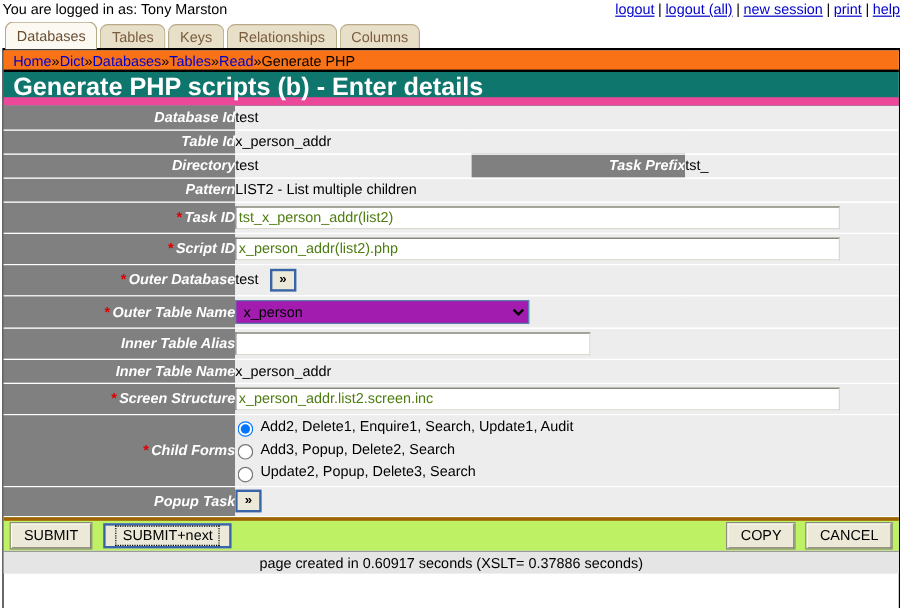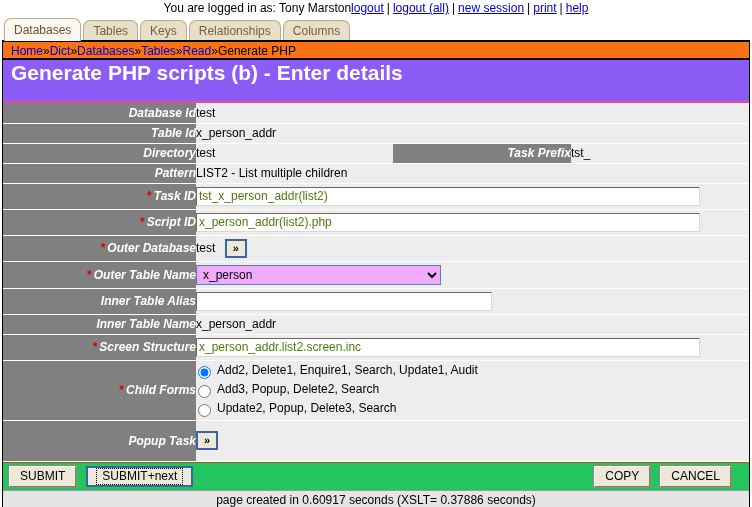--- a/index.html
+++ b/index.html
@@ -12,21 +12,21 @@
     color: #000000;
     overflow: hidden;
   }
   #page { width: 752px; height: 507px; position: relative; }
 
   
   .topbar {
     height: 16px;
     display: flex;
     align-items: center;
-    justify-content: center;
+    justify-content: space-between;
     padding: 0 2px 0 2px;
     font-size: 12px;
   }
   .topbar .who { color: #000; white-space: nowrap; }
   .toplinks { white-space: nowrap; }
   .toplinks a {
     color: #0000cc;
     text-decoration: underline;
     font-size: 12px;
   }
@@ -81,29 +81,29 @@
     padding-left: 8px;
     font-size: 12px;
     color: #000;
     background: #f97316;
     border-bottom: 2px solid #000;
   }
   .crumbs a { color: #0000cc; text-decoration: none; }
   .crumbs .chev { color: #000; }
 
   .titlebar {
-    background: #8b5cf6;
+    background: #0f766e;
     color: #ffffff;
     font-size: 21px;
     font-weight: bold;
     line-height: 26px;
-    height: 43px;
+    height: 28px;
     padding-left: 8px;
     letter-spacing: 0px;
-    border-bottom: 2px solid #ec4899;
+    border-bottom: 7px solid #ec4899;
   }
 
   
   table.form {
     border-collapse: collapse;
     width: 746px;
     table-layout: fixed;
   }
   table.form td {
     padding: 0;
@@ -143,21 +143,21 @@
     background: #ffffff;
     color: #4d7c0f;
     margin: 0;
     vertical-align: middle;
   }
   select.sel {
     font-family: "Liberation Sans", sans-serif;
     font-size: 12px;
     height: 20px;
     border: 1px solid #5b7fae;
-    background: #f0abfc;
+    background: #a21caf;
     color: #000;
     padding: 0 2px;
     margin: 0;
     vertical-align: middle;
   }
   button.gg {
     font-family: "Liberation Sans", sans-serif;
     font-size: 11px;
     font-weight: bold;
     line-height: 11px;
@@ -173,26 +173,26 @@
   .radiorow {
     display: flex;
     height: 19px;
     white-space: nowrap;
   }
   .radiorow input { margin: 0 6px 0 2px; vertical-align: middle; }
   .radiolabel { font-size: 12px; color: #000; }
 
   
   .btnbar {
-    background: #22c55e;
+    background: #bef264;
     height: 28px;
     display: flex;
     align-items: center;
     padding: 0 6px;
-    border-top: 1px solid #a16207;
+    border-top: 3px solid #a16207;
   }
   .btn {
     font-family: "Liberation Sans", sans-serif;
     font-size: 12px;
     height: 21px;
     padding: 0 10px;
     background: #ece9d8;
     border: 1px solid;
     border-color: #fff #7f7f6e #7f7f6e #fff;
     outline: 1px solid #8d8d7a;
@@ -354,32 +354,32 @@
             <span class="radiolabel">Add3, Popup, Delete2, Search</span>
           </div>
           <div class="radiorow">
             <input type="radio" name="childforms" style="">
             <span class="radiolabel">Update2, Popup, Delete3, Search</span>
           </div>
         </td>
       </tr>
 
       <tr>
-        <td class="lbl" style="height:41px">Popup Task</td>
+        <td class="lbl" style="height:25px">Popup Task</td>
         <td class="val" colspan="3" style="height:25px">
           <button class="gg">»</button>
         </td>
       </tr>
     </tbody>
       </table>
 
     <div class="btnbar">
       <button class="btn">SUBMIT</button>
       <button class="btn focused"><span>SUBMIT+next</span></button>
       <div class="spacer"></div>
       <button class="btn">COPY</button>
-      <button class="btn" style="margin-right:12px">CANCEL</button>
+      <button class="btn" style="margin-right:0">CANCEL</button>
     </div>
 
     <div class="statusbar">page created in 0.60917 seconds (XSLT= 0.37886 seconds)</div>
 
   </div>
 </div>
 
 </body></html>

